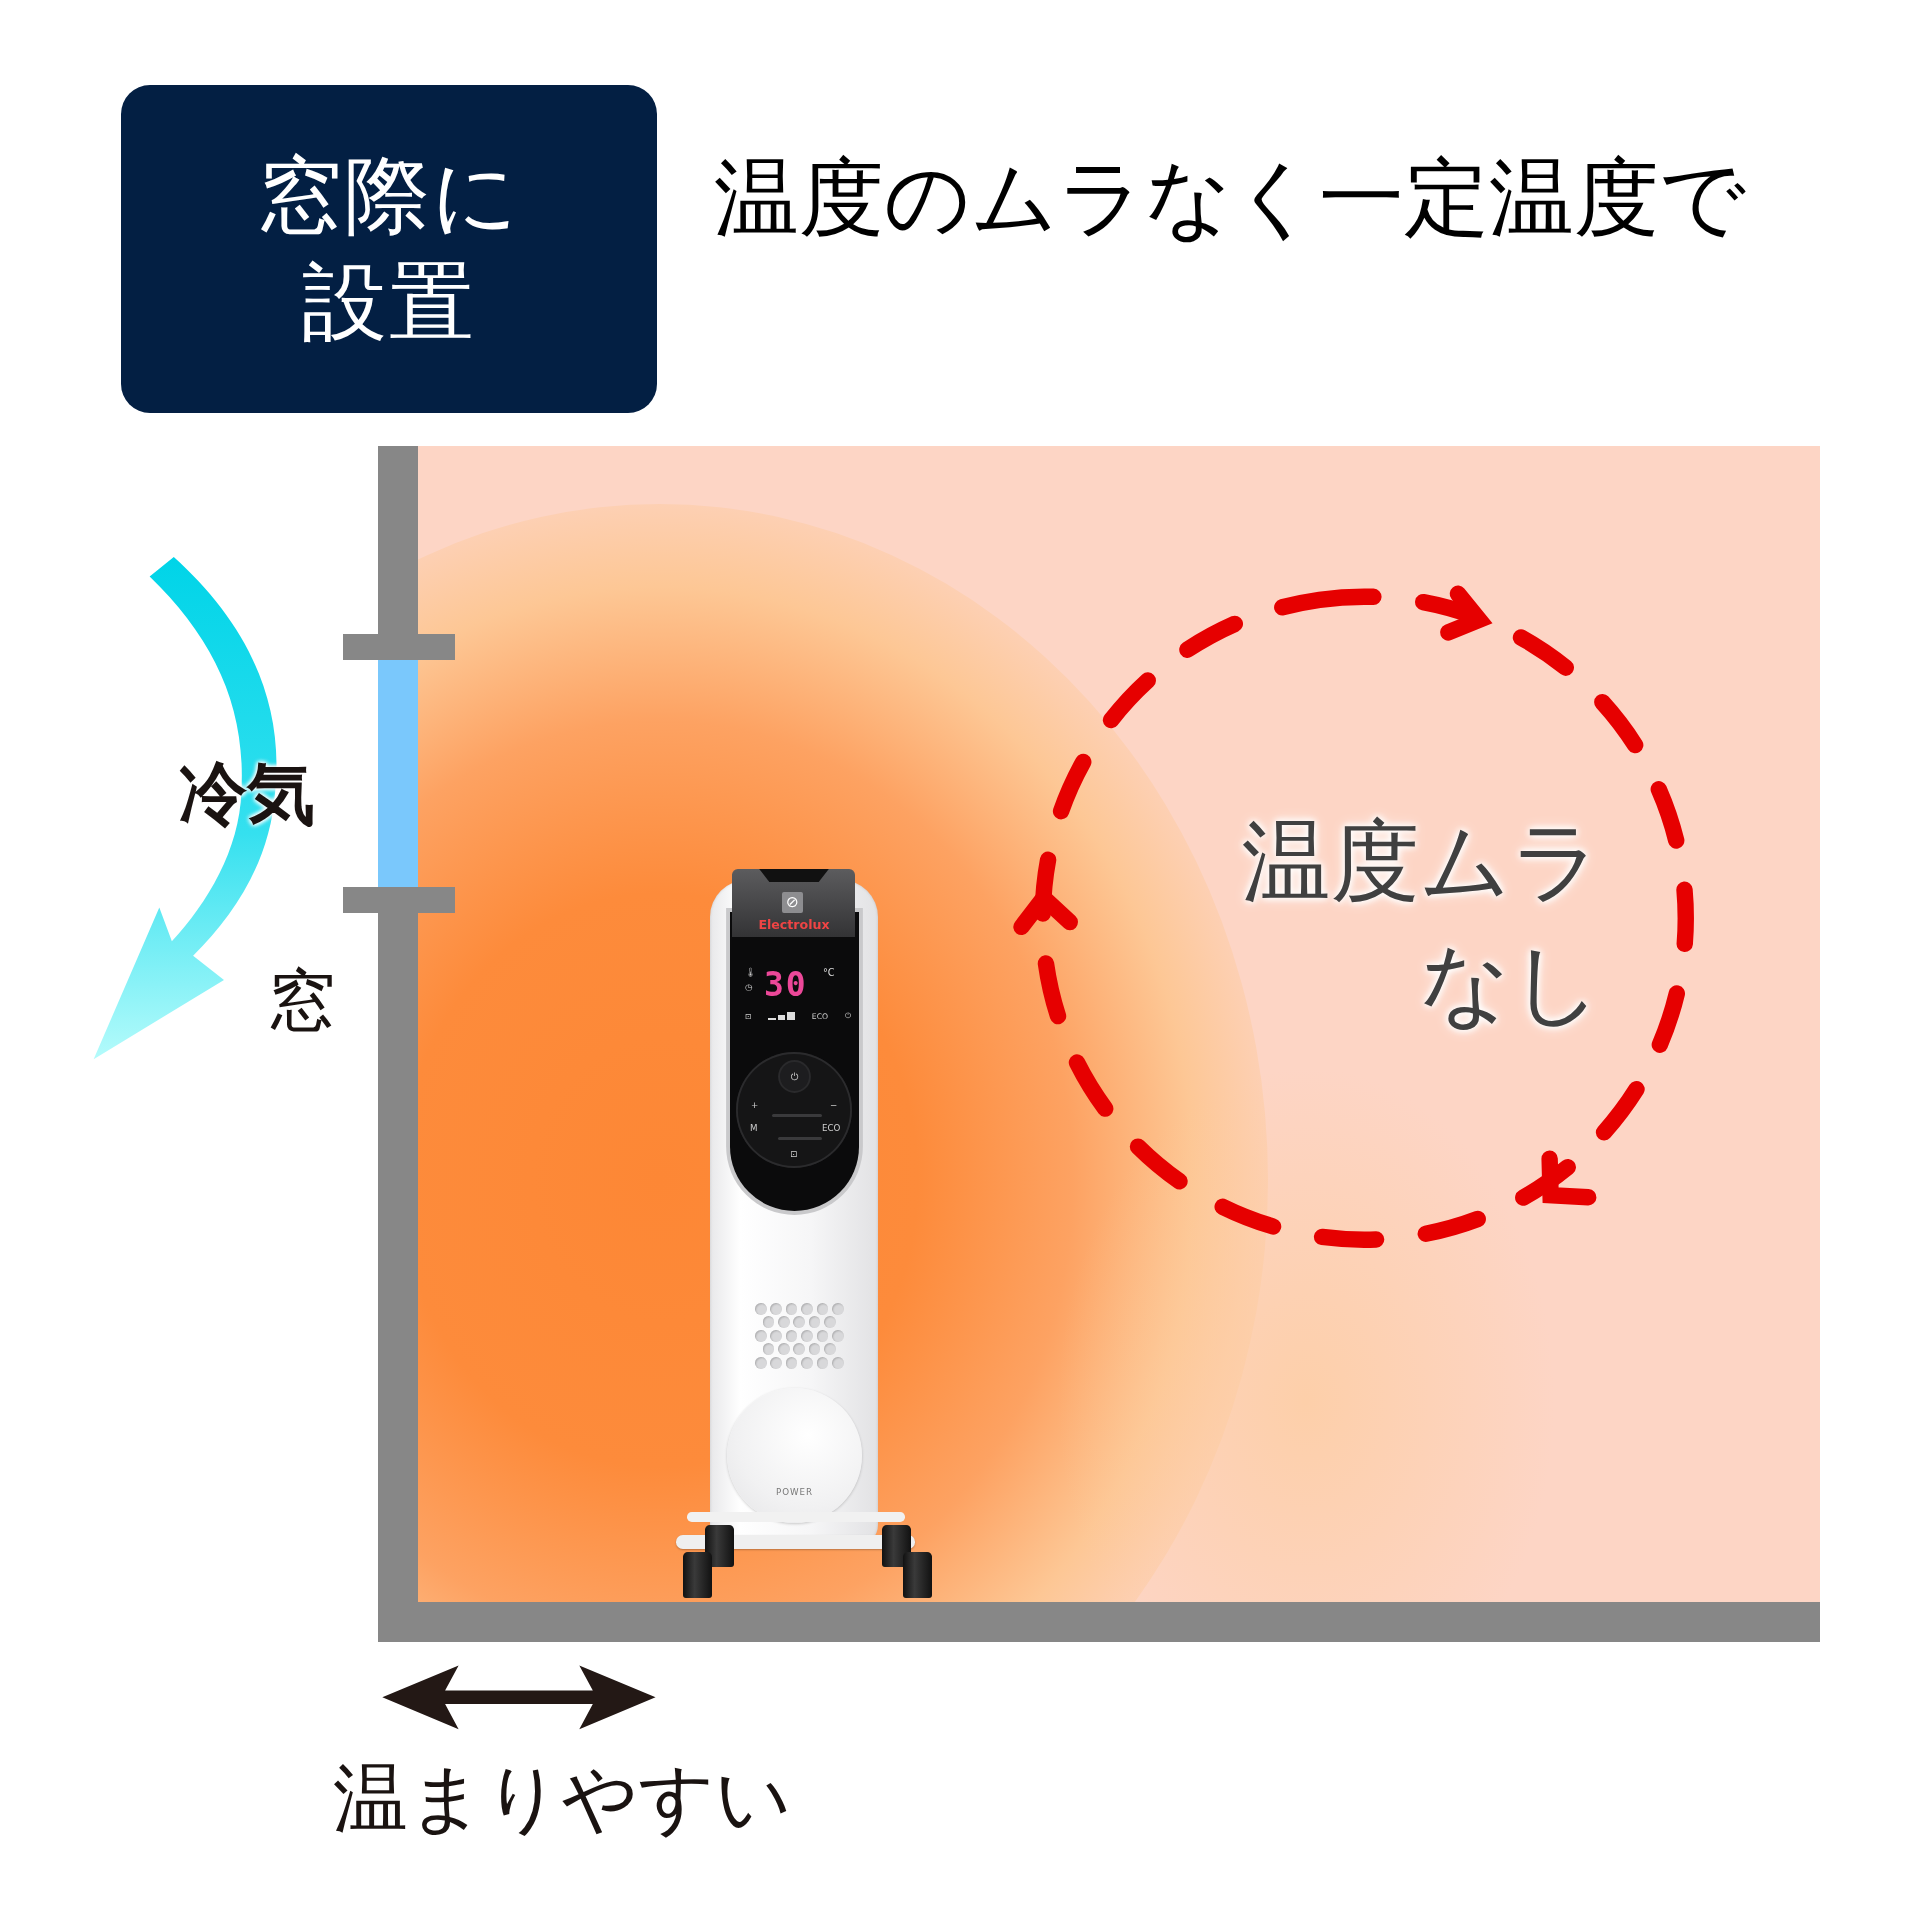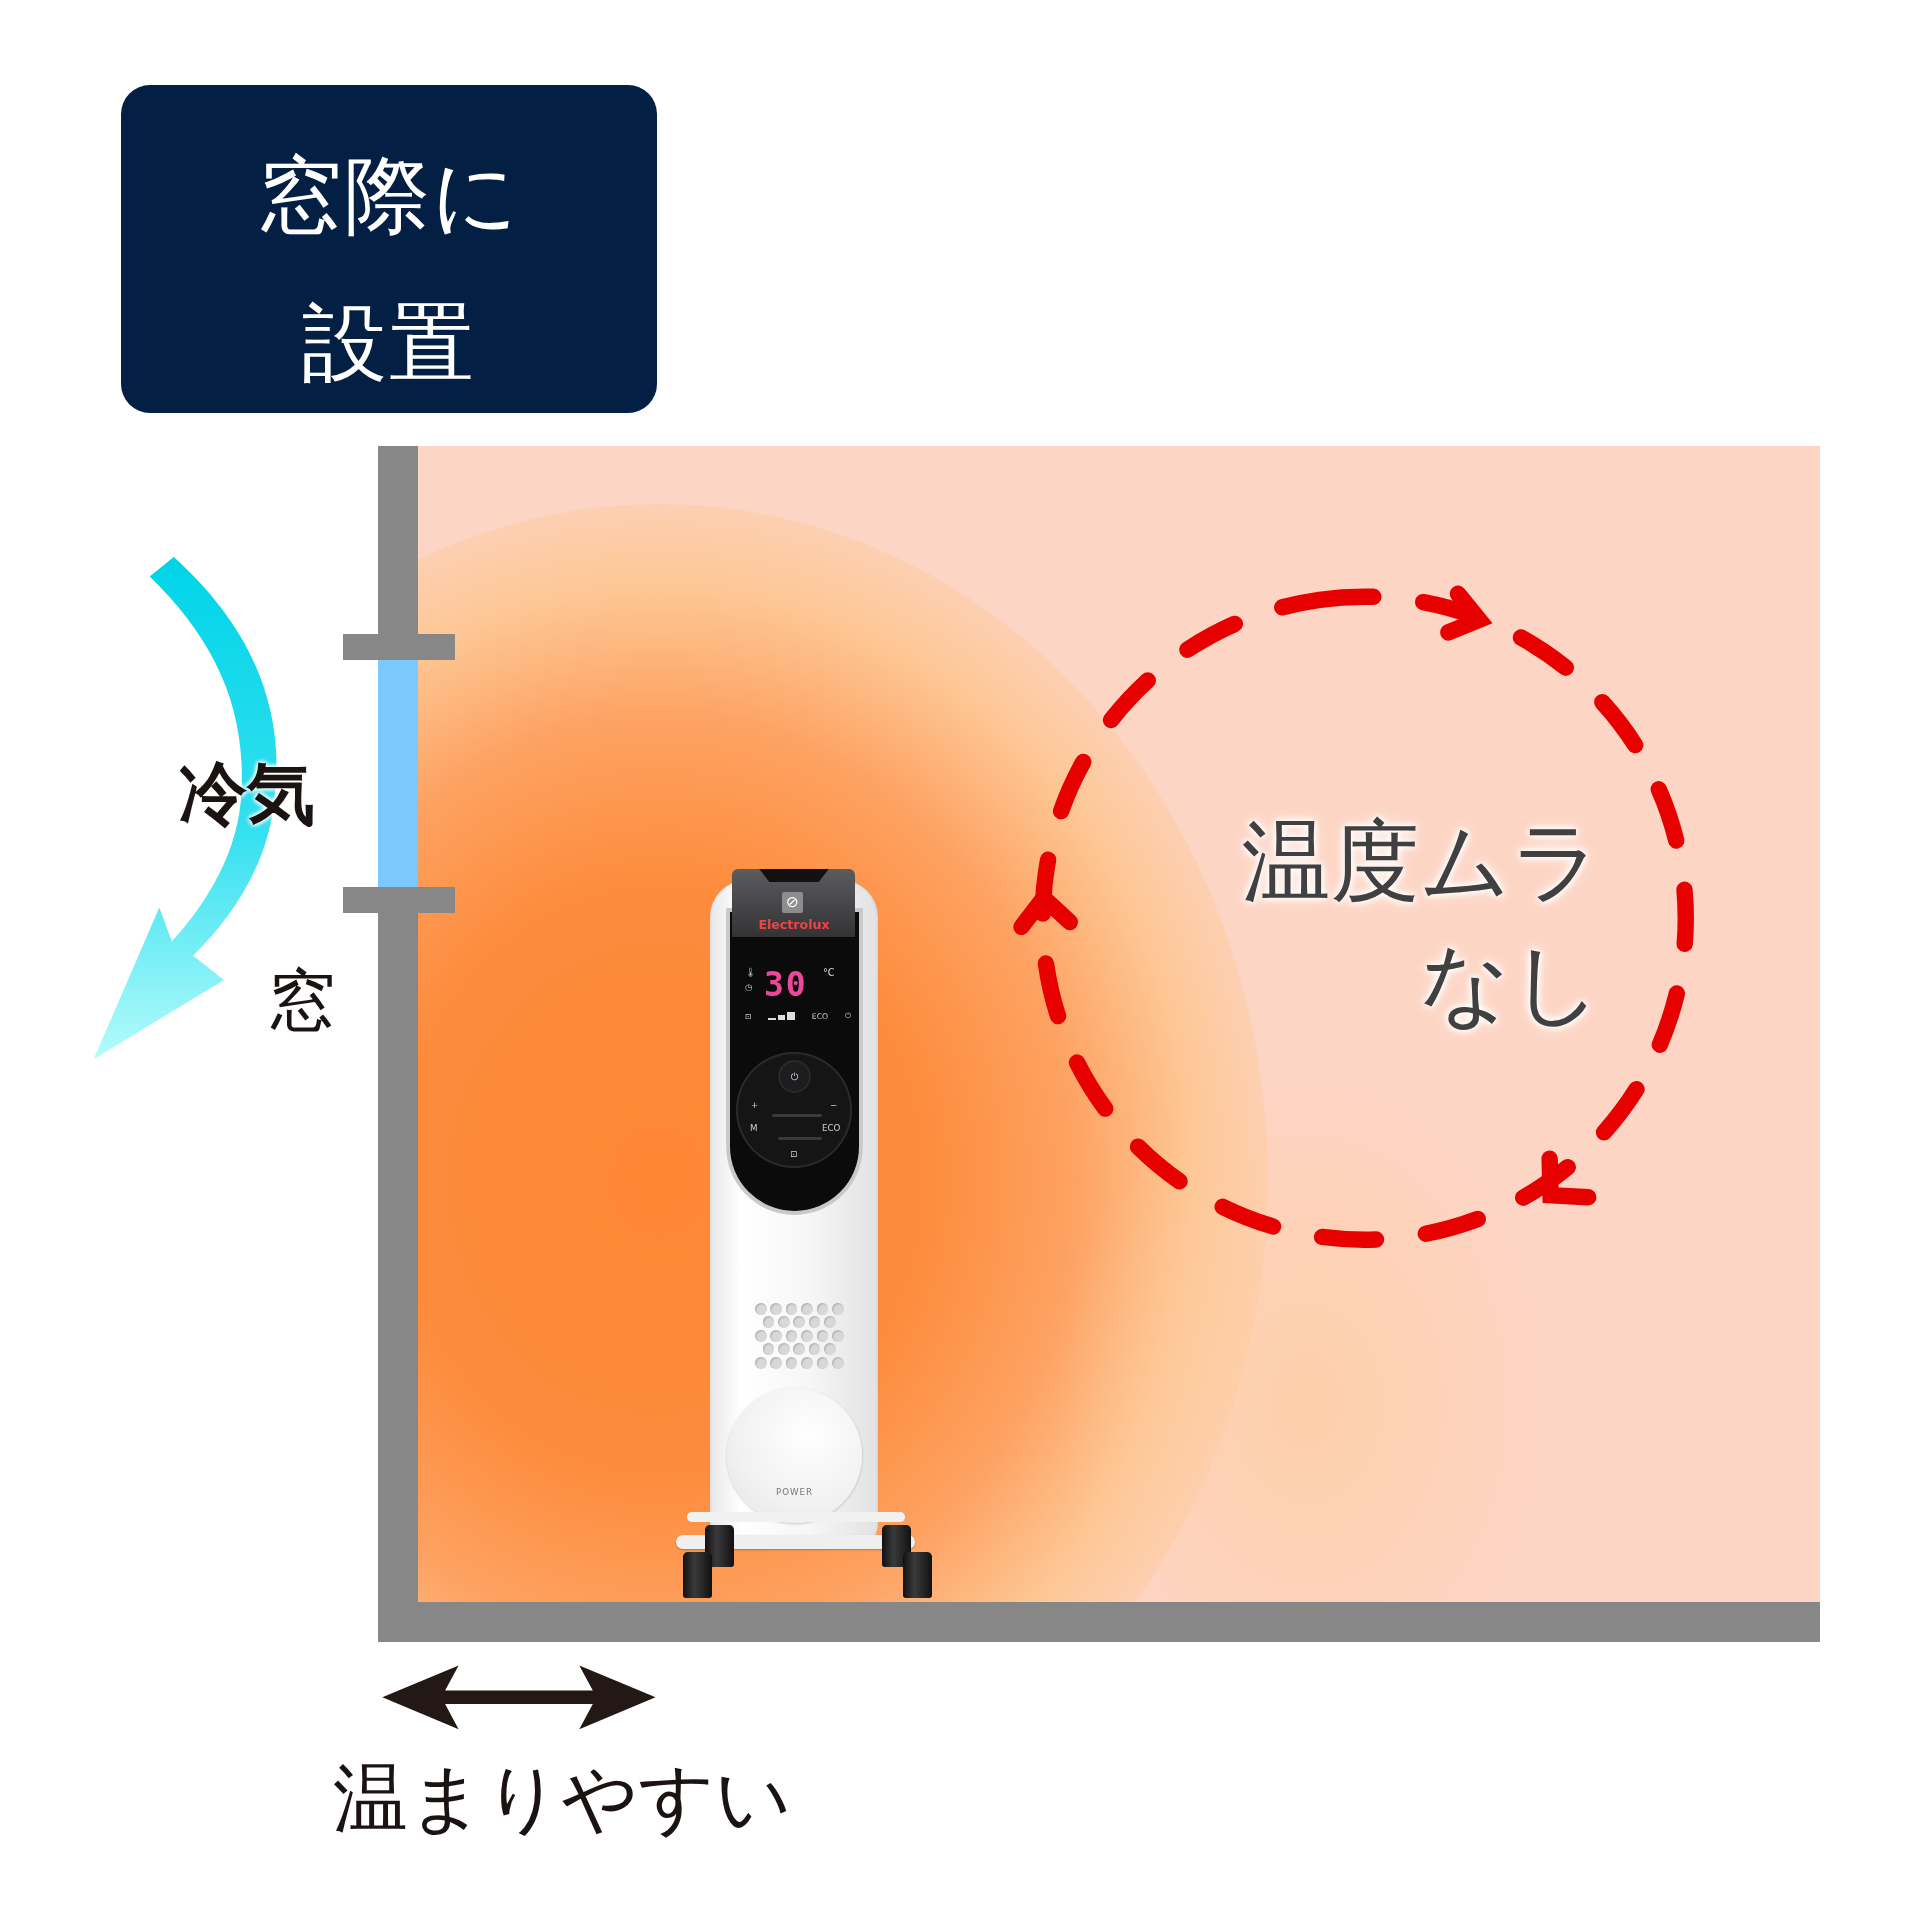--- a/index.html
+++ b/index.html
@@ -5,21 +5,21 @@
   html, body { margin: 0; padding: 0; background: #ffffff; }
   body { width: 1931px; height: 1931px; position: relative; overflow: hidden;
          font-family: "DejaVu Sans", "Liberation Sans", sans-serif; }
   .abs { position: absolute; }
 
   
   .badge { left: 121px; top: 85px; width: 536px; height: 328px; background: #031f43;
            border-radius: 29px; display: flex; flex-direction: column; align-items: center;
            justify-content: center; }
   .badge .line { color: #ffffff; font-size: 85px; line-height: 106px; font-weight: 500;
-                 letter-spacing: 1.9px; white-space: nowrap; margin-top: 41px; }
+                 letter-spacing: 1.9px; white-space: nowrap; }
 
   
   .headline { left: 714px; top: 145px; width: 1197px; }
   .headline .line { color: #000000; font-size: 85px; line-height: 106px; white-space: nowrap; letter-spacing: 0px; }
 
   
   .room { left: 418px; top: 446px; width: 1402px; height: 1156px; overflow: hidden;
           background: #fdd5c5; }
   .glow { left: -367px; top: 58px; width: 1217px; height: 1352px; border-radius: 50%;
           background: radial-gradient(ellipse at center,
@@ -77,20 +77,21 @@
 </style>
 </head>
 <body>
 
 <div class="abs badge">
   <div class="line">窓際に</div>
   <div class="line">設置</div>
 </div>
 
 <div class="abs headline">
+  <div class="line">温度のムラなく一定温度で</div>
 </div>
 
 <div class="abs room">
   <div class="abs glow"></div>
   <div class="abs glow2"></div>
 </div>
 
 <div class="abs wall-v"></div>
 <div class="abs floor"></div>
 <div class="abs glass"></div>

